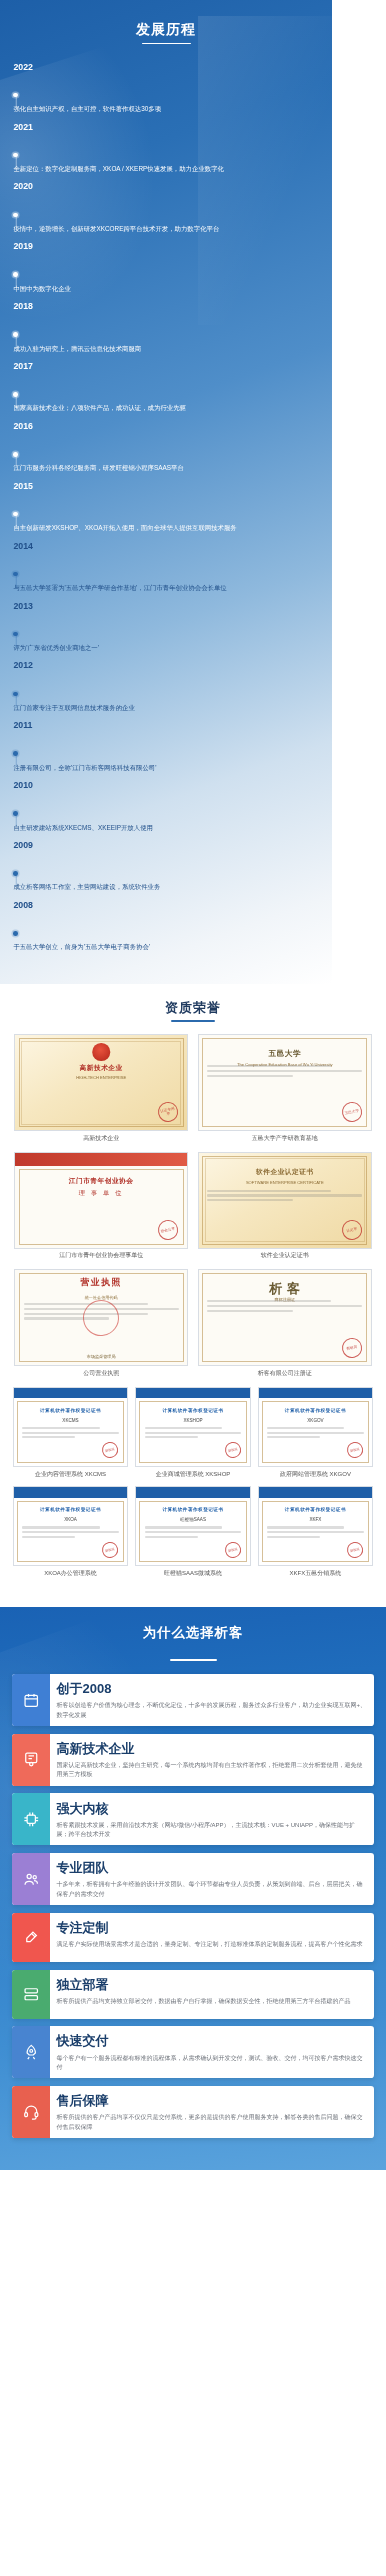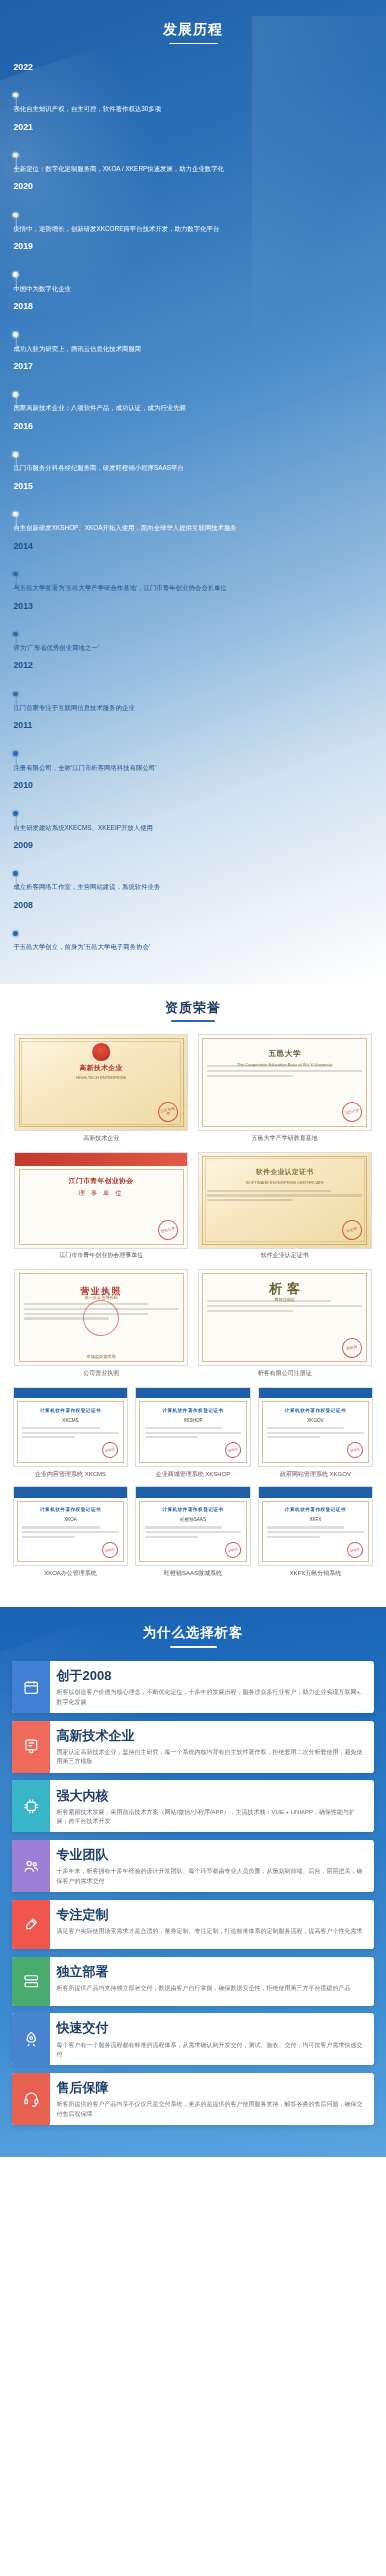--- a/index.html
+++ b/index.html
@@ -7,21 +7,21 @@
     width: 386px;
     font-family: "Liberation Sans", "DejaVu Sans", sans-serif;
     background: #ffffff;
     color: #333;
   }
   .page { width: 386px; position: relative; }
 
   
   .sec-history {
     position: relative;
-    width: 386px;
+    width: 332px;
     padding: 20.6px 0 28px 0;
     background: linear-gradient(160deg, #1d5fa8 0%, #2a6fb5 18%, #4f8ec9 42%, #8fb9dd 62%, #cfe0ef 78%, #f1f5f9 92%, #ffffff 100%);
     overflow: hidden;
   }
   .sec-history::before {
     content: "";
     position: absolute;
     left: -31px; top: 62px;
     width: 216px; height: 268px;
     background: radial-gradient(ellipse at 30% 30%, rgba(255,255,255,0.16), rgba(255,255,255,0) 62%);
@@ -234,21 +234,21 @@
     background: radial-gradient(ellipse at 35% 35%, rgba(255,255,255,0.10), rgba(255,255,255,0) 65%);
     transform: rotate(-20deg);
   }
   .why-title {
     position: relative; z-index: 2;
     text-align: center;
     font-size: 13.4px;
     font-weight: bold;
     color: #ffffff;
     letter-spacing: 1px;
-    margin-bottom: 4px;
+    margin-bottom: 17px;
   }
   .why-underline {
     position: relative; z-index: 2;
     width: 47px; height: 1.5px;
     background: #ffffff;
     margin: 0 auto 13.4px auto;
     border-radius: 1px;
   }
   .why-list { position: relative; z-index: 2; padding: 0 12.4px; }
   .why-card {
@@ -462,21 +462,21 @@
               <span class="cf-line"></span>
               <span class="cf-line s"></span>
             </div>
             <div class="cf-seal">认定章</div>
           </div>
           <div class="cert-caption">软件企业认定证书</div>
         </div>
         <div class="cert-cell">
           <div class="cert-frame ">
             <div class="cf-inner"></div>
-            <div class="cf-head" style="top:16px;font-size:8.8px;color:#b03027;letter-spacing:1.5px">营业执照</div>
+            <div class="cf-head" style="top:7px;font-size:8.8px;color:#b03027;letter-spacing:1.5px">营业执照</div>
             <div class="cf-sub" style="top:25px">统一社会信用代码</div>
             <div class="cf-body" style="top:33px">
               <span class="cf-line m"></span>
               <span class="cf-line"></span>
               <span class="cf-line m"></span>
               <span class="cf-line s"></span>
             </div>
             <div class="cf-stamp-red"></div>
             <div class="cf-label">市场监督管理局</div>
           </div>

